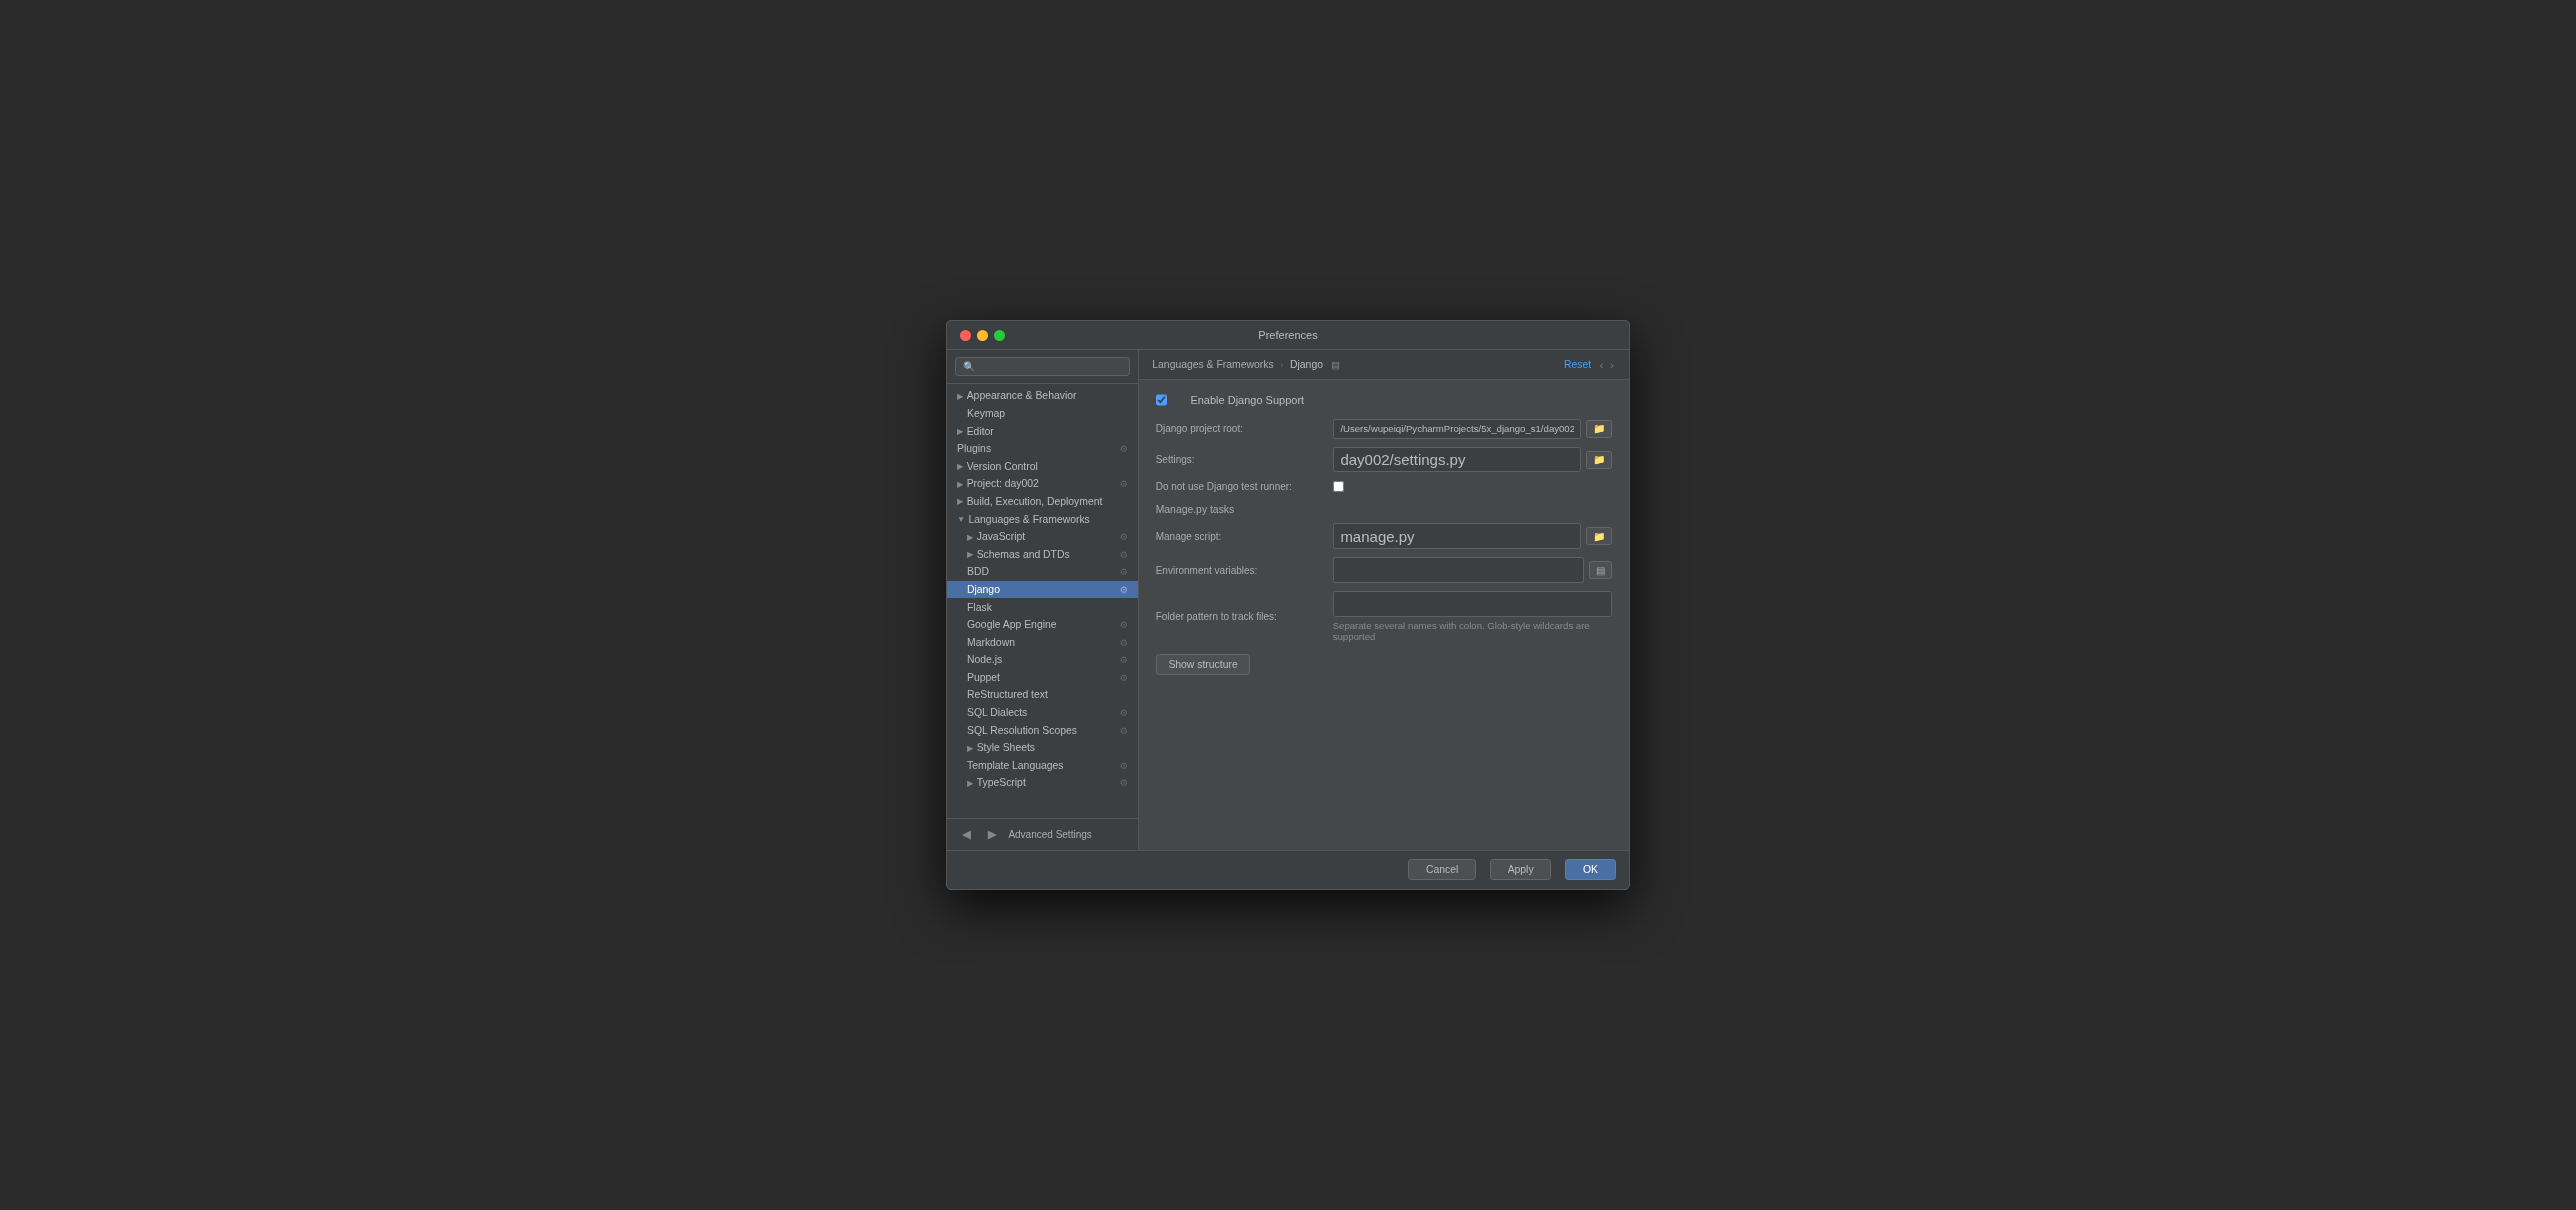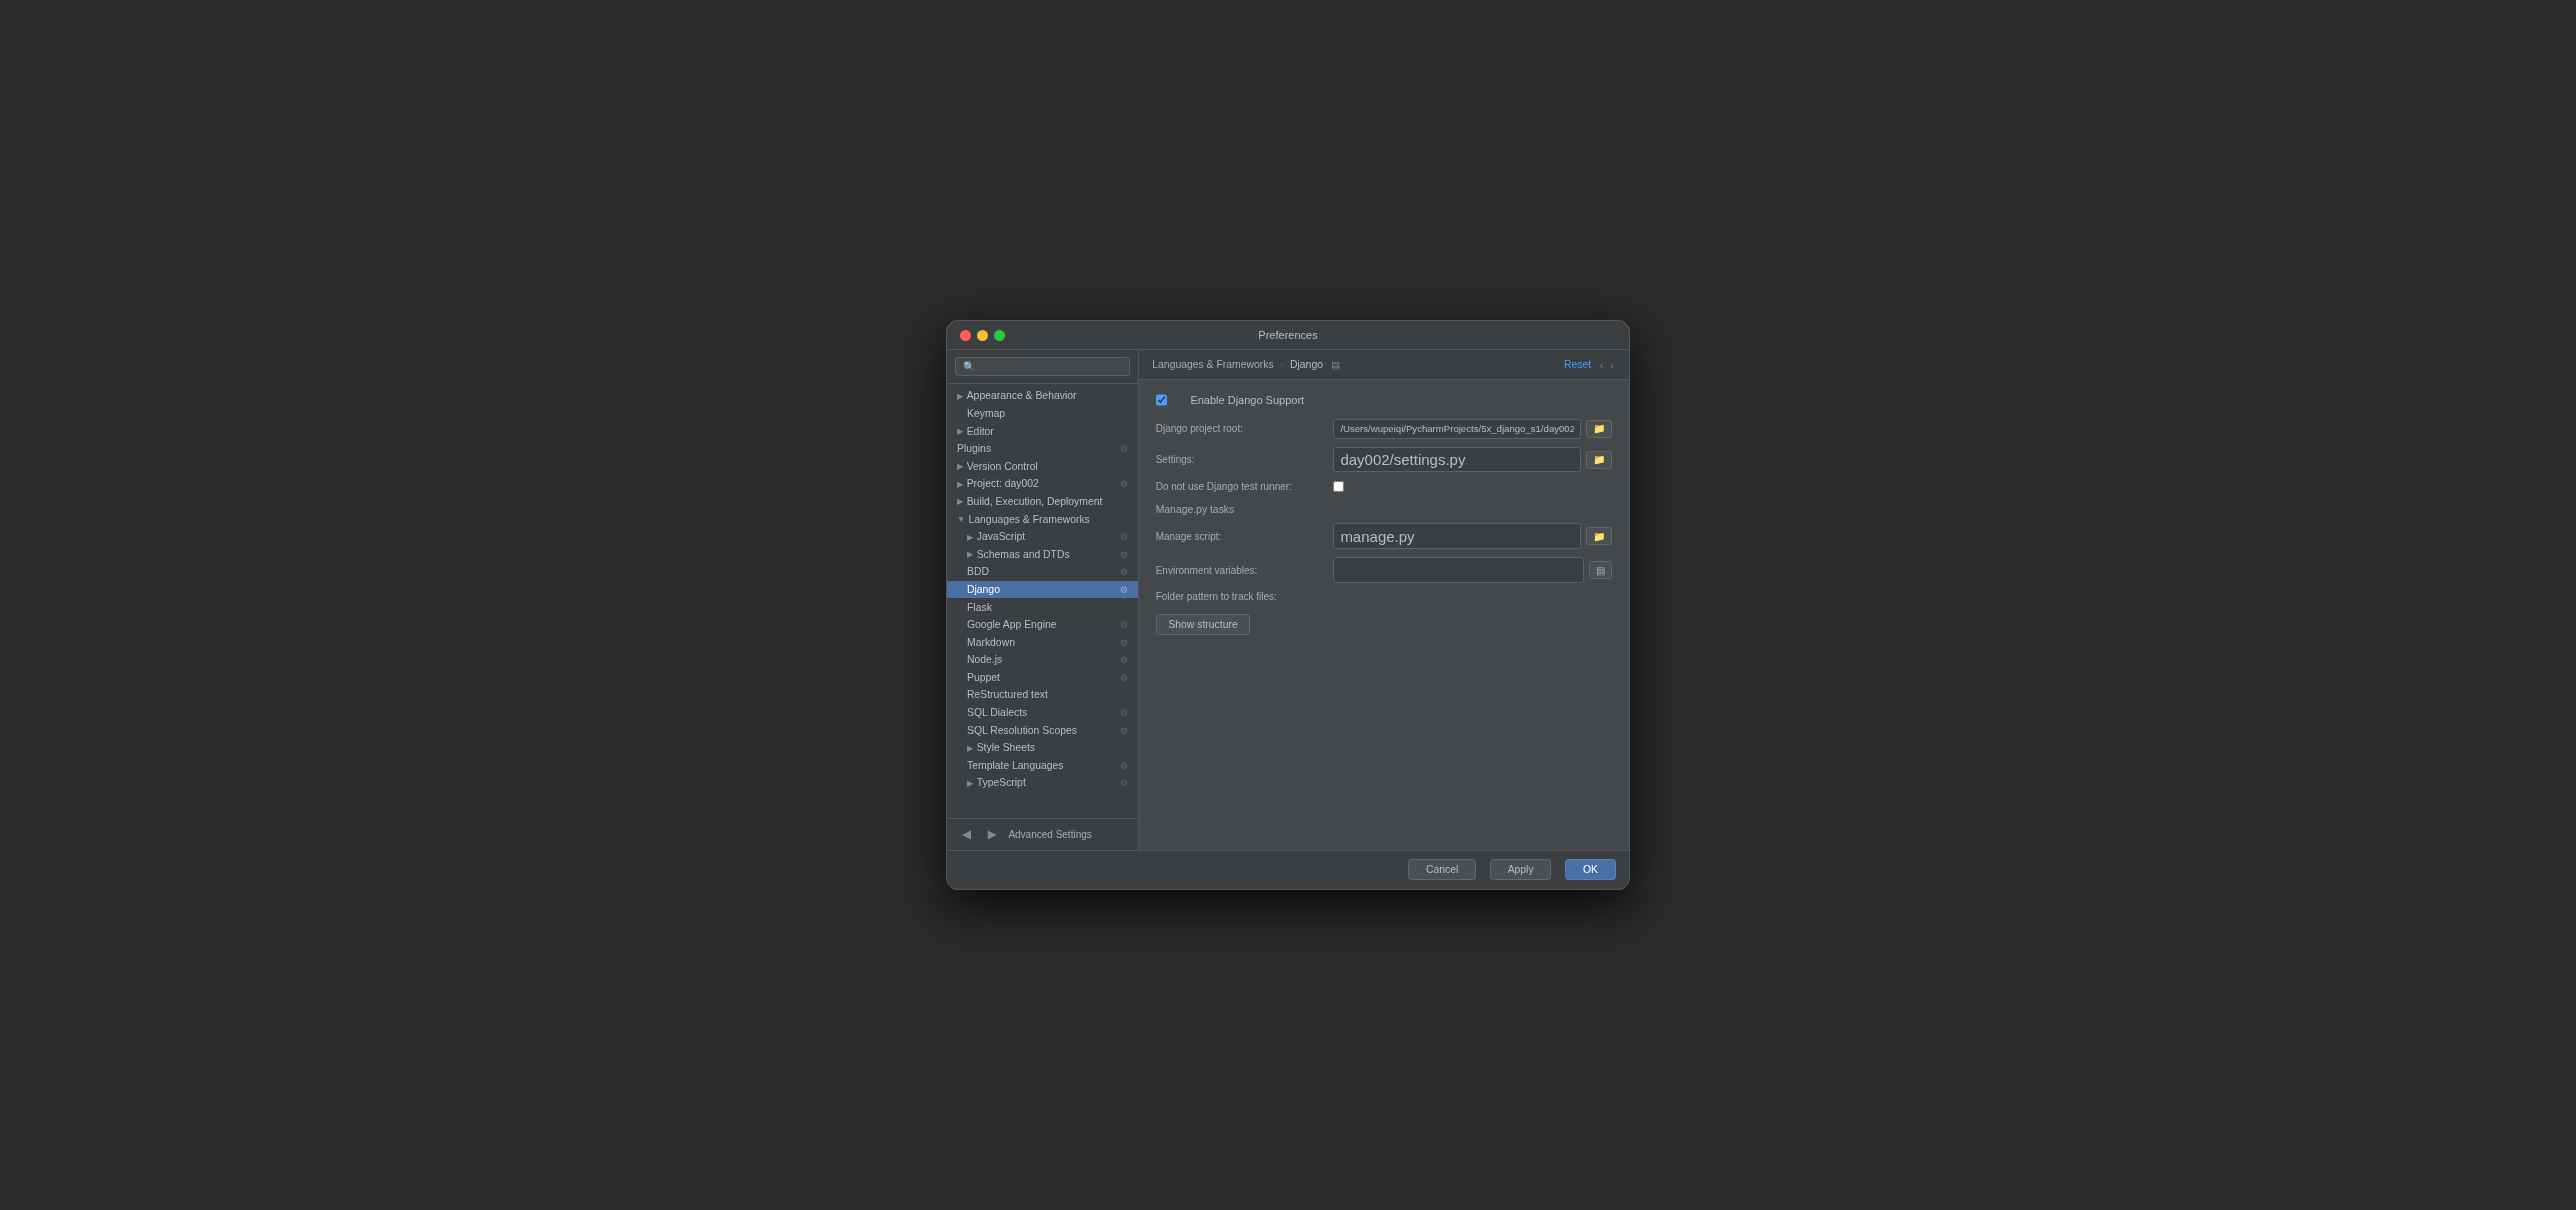--- a/index.html
+++ b/index.html
@@ -11,21 +11,21 @@
       display: flex;
       align-items: center;
       justify-content: center;
       min-height: 100vh;
     }
 
     .dialog-wrapper {
       position: relative;
       width: 684px;
       background: #ef4444;
-      border-radius: 12px;
+      border-radius: 5px;
       box-shadow: 0 16.7px 50px rgba(0,0,0,0.8);
       overflow: hidden;
       border: 0.8px solid #555;
     }
 
     
     .title-bar {
       background: #3c3f41;
       display: flex;
       align-items: center;
@@ -509,20 +509,24 @@
             <button class="browse-btn">📁</button>
           </div>
 
           <span class="form-label">Environment variables:</span>
           <div class="form-input-row">
             <input type="text" class="form-input" value="" style="">
             <button class="browse-btn">▤</button>
           </div>
 
           <span class="form-label">Folder pattern to track files:</span>
+          <div style="display:flex;flex-direction:column;gap:3.3px;">
+            <input type="text" class="form-input" value="" style="">
+            <span class="hint-text">Separate several names with colon. Glob-style wildcards are supported</span>
+          </div>
         </div>
 
         
         <button class="show-structure-btn">Show structure</button>
       </div>
     </div>
   </div>
 
   <div class="dialog-footer">
     <button class="footer-btn">Cancel</button>

